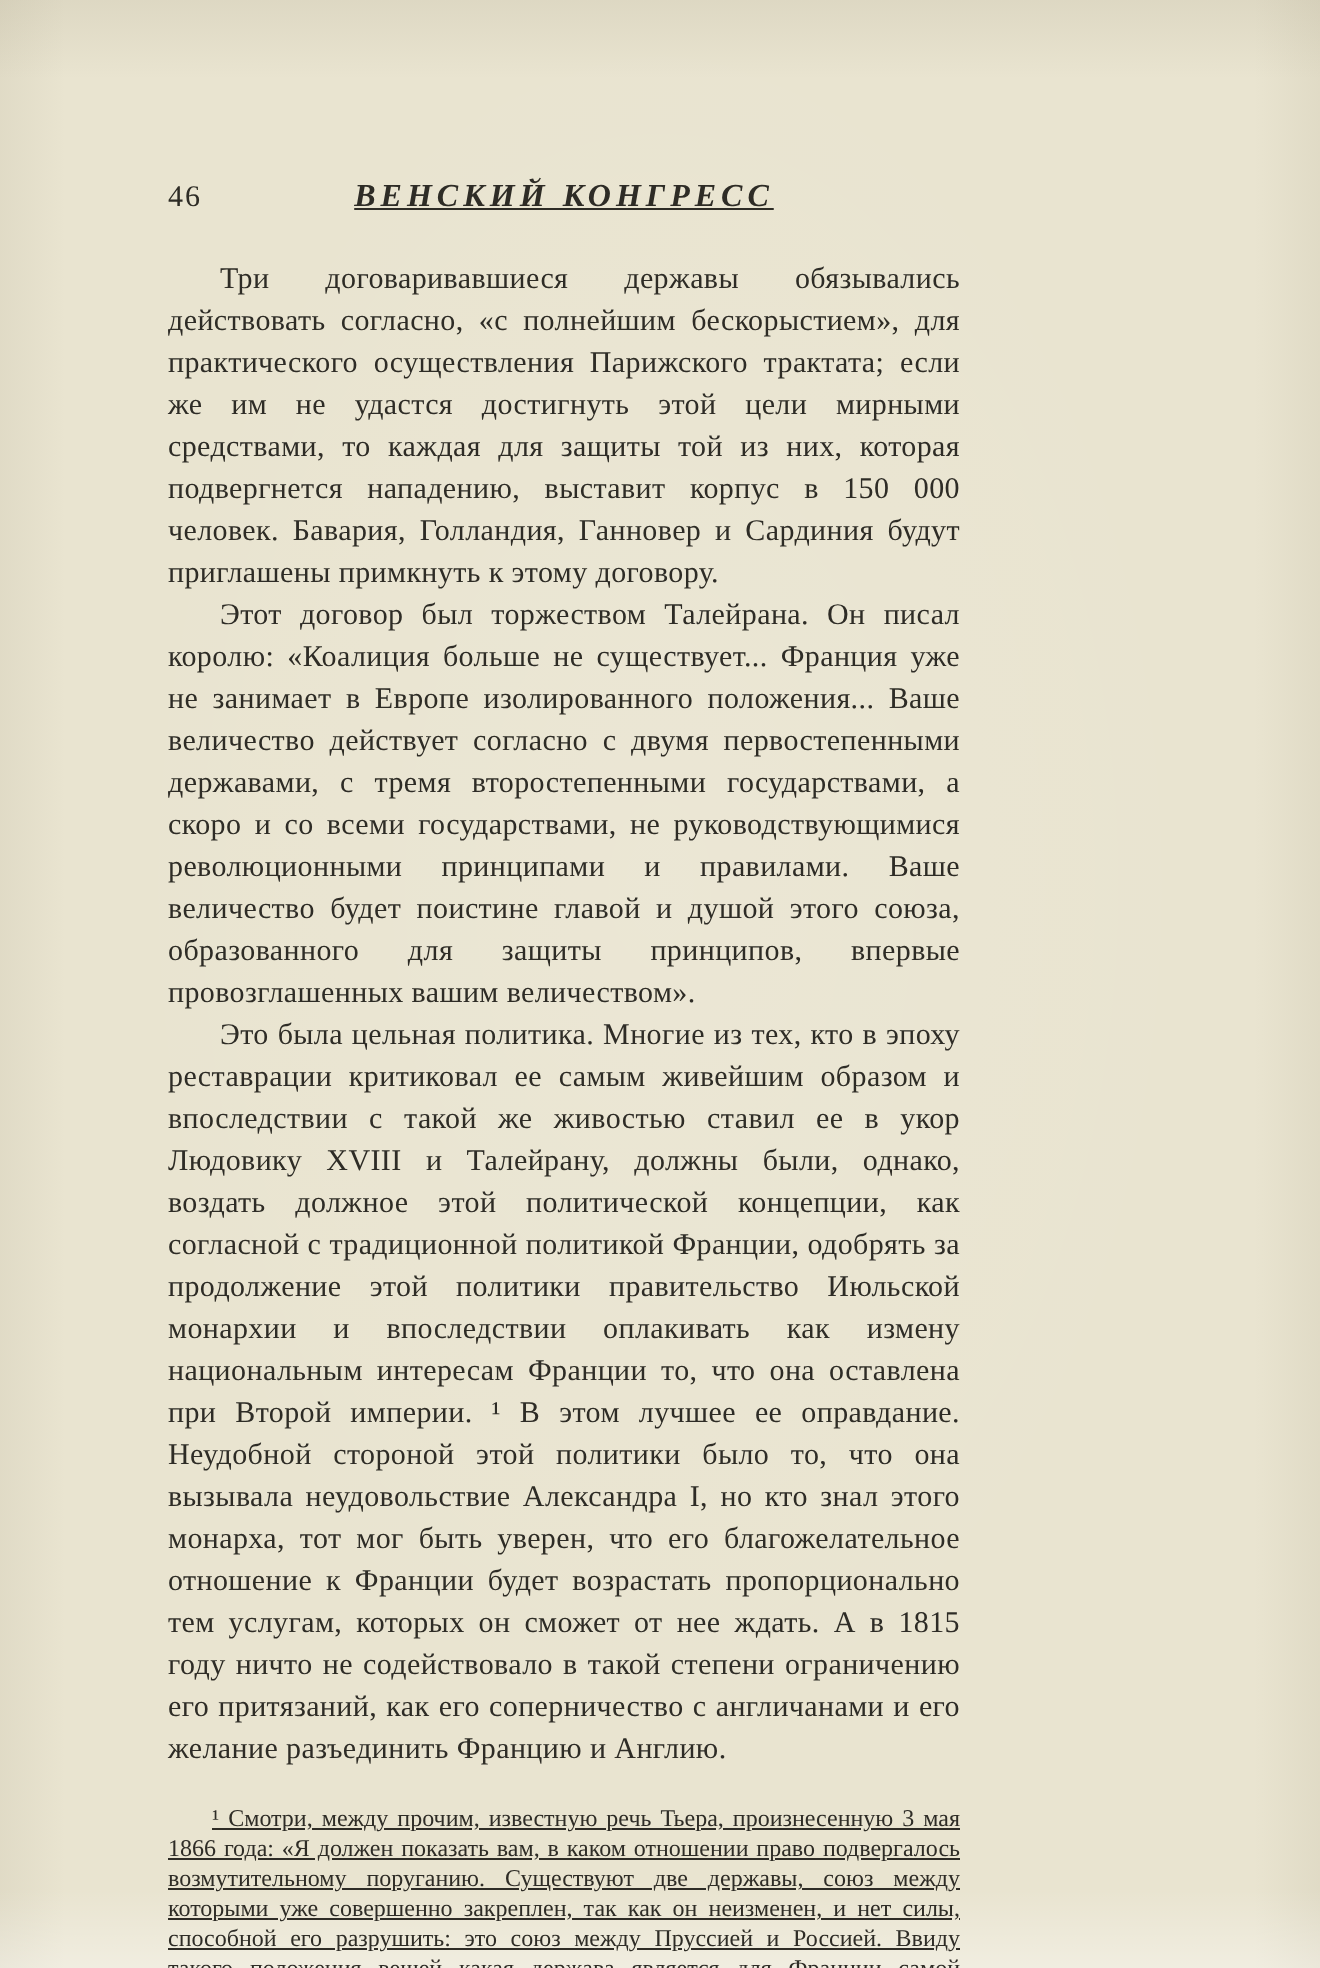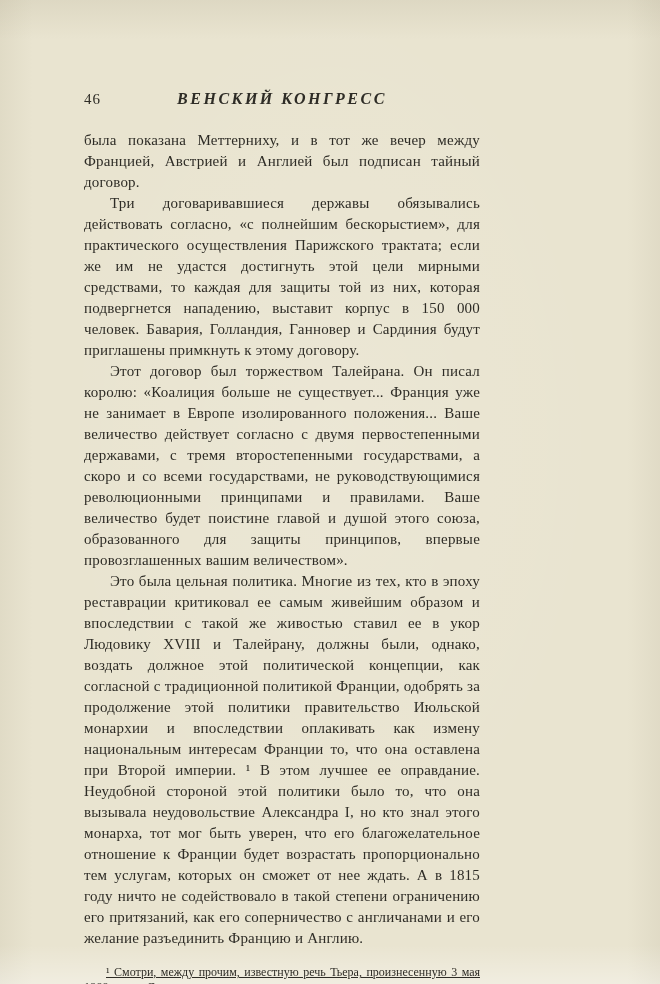--- a/index.html
+++ b/index.html
@@ -39,20 +39,21 @@
     font-size: 15px;
     letter-spacing: 1px;
   }
   .head-title {
     flex: 1;
     text-align: center;
     font-style: italic;
     font-size: 16px;
     letter-spacing: 2.5px;
     font-weight: 600;
+    text-decoration: underline;
   }
   .folio-spacer { width: 70px; }
   .text-block {
     font-size: 15px;
     line-height: 21px;
     text-align: justify;
     letter-spacing: 0.2px;
   }
   .para {
     margin: 0;
@@ -78,21 +79,20 @@
 
 <div class="page">
 
   <header class="running-head">
     <span class="folio">46</span>
     <span class="head-title">ВЕНСКИЙ КОНГРЕСС</span>
     <span class="folio-spacer"></span>
   </header>
 
   <main class="text-block">
-    <p class="para no-indent">была показана Меттерниху, и в тот же вечер между Францией, Австрией и Англией был подписан тайный договор.</p>
     <p class="para">Три договаривавшиеся державы обязывались действовать согласно, «с полнейшим бескорыстием», для практического осуществления Парижского трактата; если же им не удастся достигнуть этой цели мирными средствами, то каждая для защиты той из них, которая подвергнется нападению, выставит корпус в 150 000 человек. Бавария, Голландия, Ганновер и Сардиния будут приглашены примкнуть к этому договору.</p>
     <p class="para">Этот договор был торжеством Талейрана. Он писал королю: «Коалиция больше не существует... Франция уже не занимает в Европе изолированного положения... Ваше величество действует согласно с двумя первостепенными державами, с тремя второстепенными государствами, а скоро и со всеми государствами, не руководствующимися революционными принципами и правилами. Ваше величество будет поистине главой и душой этого союза, образованного для защиты принципов, впервые провозглашенных вашим величеством».</p>
     <p class="para">Это была цельная политика. Многие из тех, кто в эпоху реставрации критиковал ее самым живейшим образом и впоследствии с такой же живостью ставил ее в укор Людовику XVIII и Талейрану, должны были, однако, воздать должное этой политической концепции, как согласной с традиционной политикой Франции, одобрять за продолжение этой политики правительство Июльской монархии и впоследствии оплакивать как измену национальным интересам Франции то, что она оставлена при Второй империи. ¹ В этом лучшее ее оправдание. Неудобной стороной этой политики было то, что она вызывала неудовольствие Александра I, но кто знал этого монарха, тот мог быть уверен, что его благожелательное отношение к Франции будет возрастать пропорционально тем услугам, которых он сможет от нее ждать. А в 1815 году ничто не содействовало в такой степени ограничению его притязаний, как его соперничество с англичанами и его желание разъединить Францию и Англию.</p>
   </main>
 
   <footer class="footnote">
     <p class="footnote-text">¹ Смотри, между прочим, известную речь Тьера, произнесенную 3 мая 1866 года: «Я должен показать вам, в каком отношении право подвергалось возмутительному поруганию. Существуют две державы, союз между которыми уже совершенно закреплен, так как он неизменен, и нет силы, способной его разрушить: это союз между Пруссией и Россией. Ввиду такого положения вещей какая держава является для Франции самой важной?.. Конечно, Австрия...» Далее Тьер указывал, что пруссаки «хотят воспользоваться немецкой идеей», чтобы восстановить Германскую империю, и осуждал предположение, что Франция за известное вознаграждение «могла бы поддержать эту политику».</p>
   </footer>
 
 </div>

